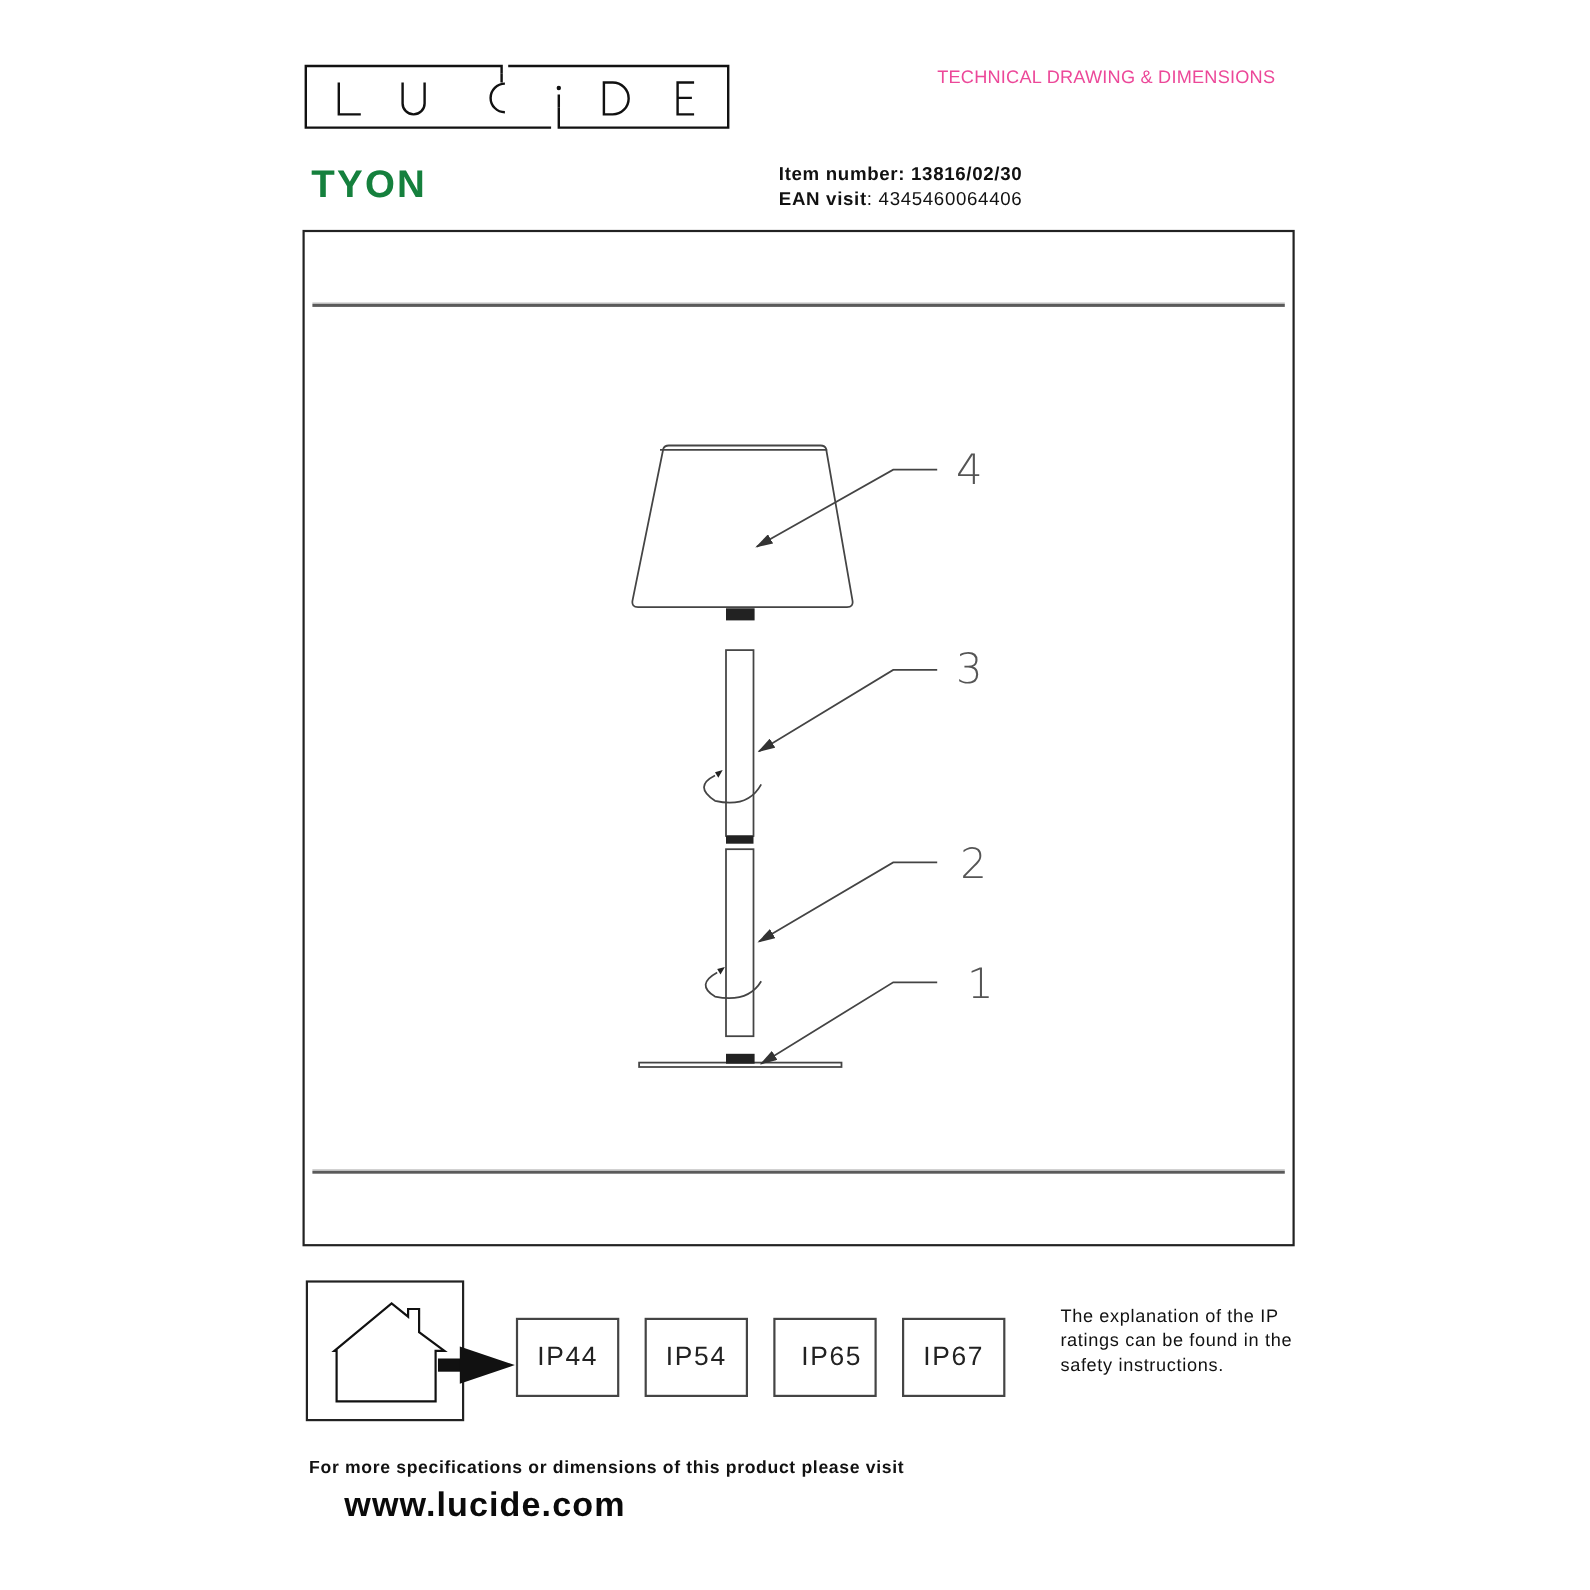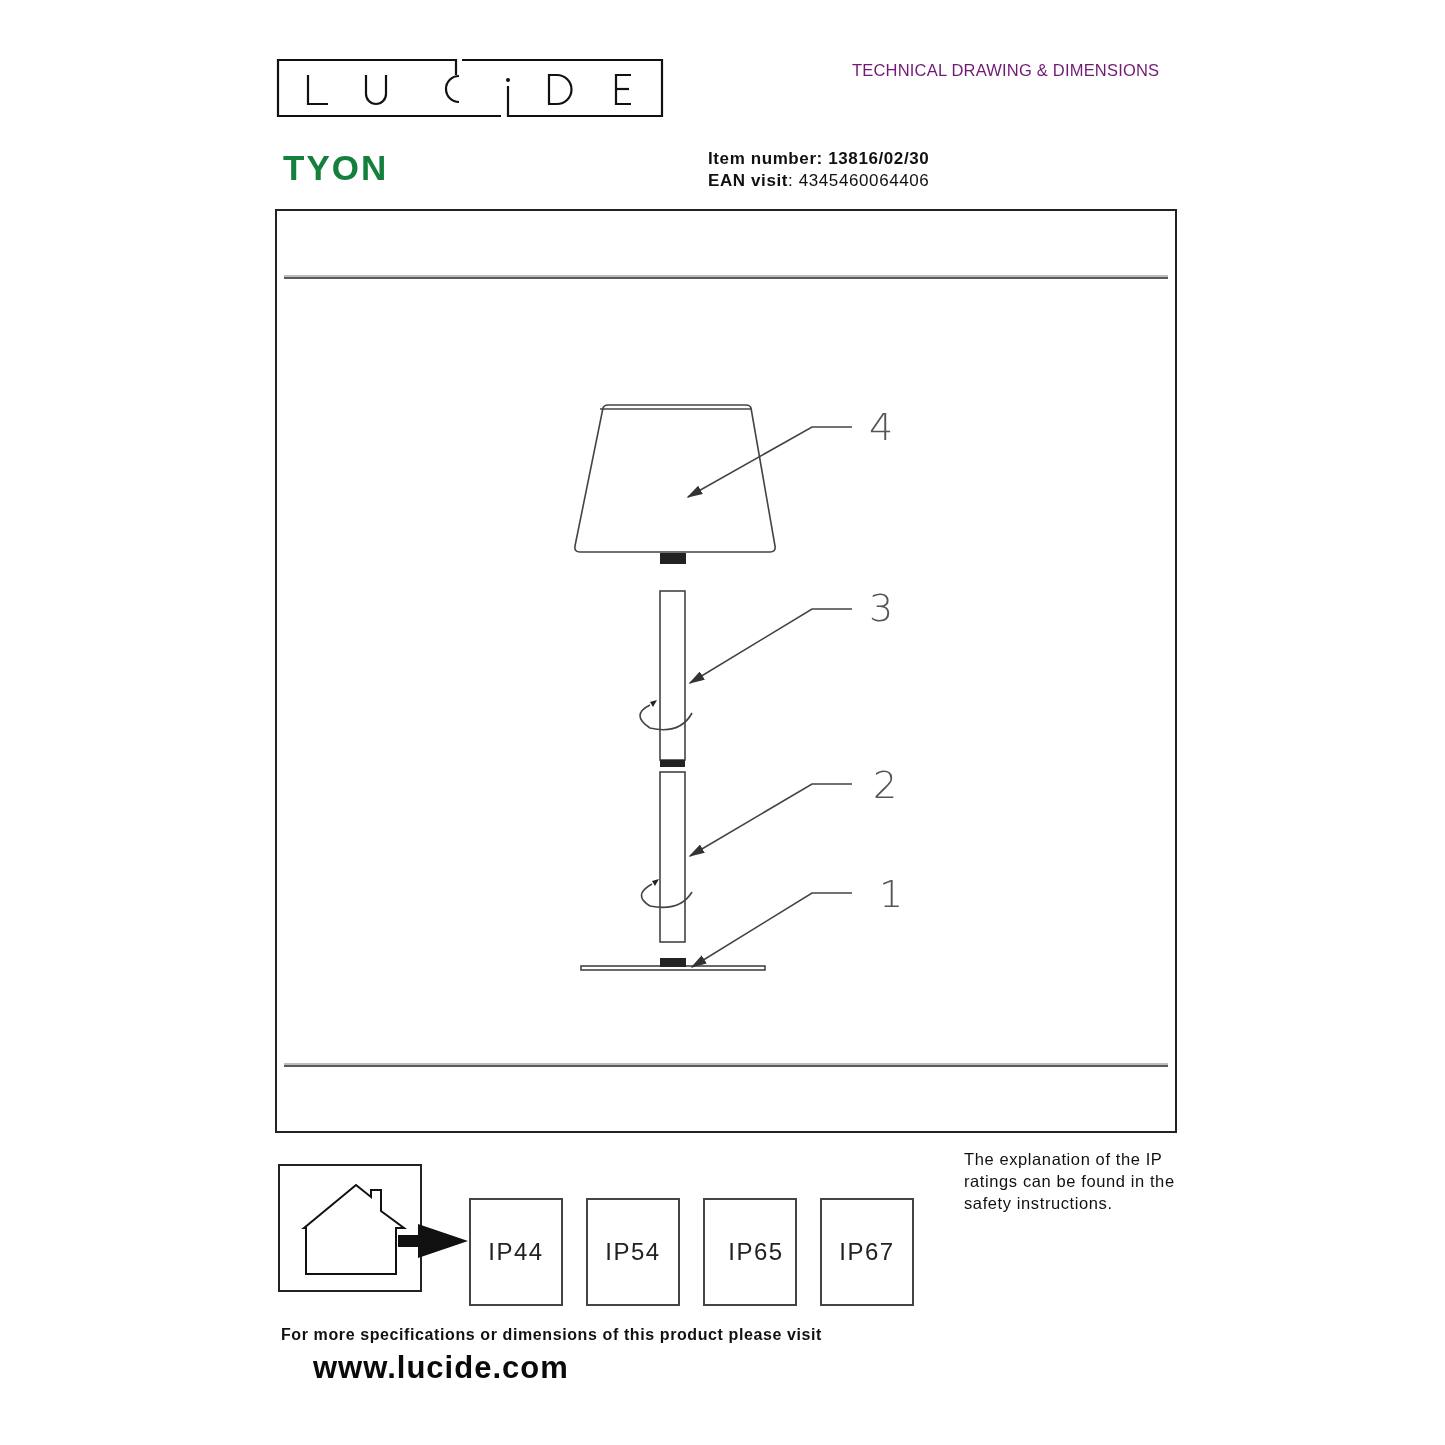--- a/index.html
+++ b/index.html
@@ -1,28 +1,28 @@
 <!DOCTYPE html>
 <html><head>
   <meta charset="utf-8">
   <style>
     html, body { margin:0; padding:0; background:#ffffff; }
     body { width:1445px; height:1445px; position:relative; overflow:hidden; font-family:"Liberation Sans", sans-serif; color:#111; }
     .abs { position:absolute; }
     .logo { left:276px; top:58px; width:388px; height:62px; }
-    .header-label { left:852px; top:61px; font-size:16.5px; letter-spacing:0.2px; color:#701a75; white-space:nowrap; }
+    .header-label { left:852px; top:61px; font-size:16.5px; letter-spacing:0.2px; color:#ec4899; white-space:nowrap; }
     .product-title { left:283px; top:148px; font-size:35px; font-weight:bold; letter-spacing:2px; color:#15803d;text-align:center; }
     .meta { left:708px; top:148px; font-size:17px; line-height:22px; color:#111; letter-spacing:0.6px; }
     .meta .k { font-weight:bold; }
     .frame { left:275px; top:209px; width:902px; height:924px; border:2px solid #222; box-sizing:border-box; }
     .rule { left:284px; width:884px; height:4px; background:linear-gradient(#bdbdbd 0 40%, #5a5a5a 40% 100%); }
     .drawing { left:560px; top:390px; width:360px; height:600px; }
     .house-box { left:278px; top:1164px; width:144px; height:128px; border:2px solid #222; box-sizing:border-box; }
-    .ip-box { top:1198px; width:94px; height:108px; border:2px solid #444; box-sizing:border-box; display:flex; align-items:center; justify-content:center; font-size:24px; letter-spacing:1.5px; color:#222; }
-    .ip-note { left:964px; top:1148px; width:220px; font-size:16.5px; line-height:22px; letter-spacing:0.6px; color:#111; }
+    .ip-box { top:1198px; width:94px; height:72px; border:2px solid #444; box-sizing:border-box; display:flex; align-items:center; justify-content:center; font-size:24px; letter-spacing:1.5px; color:#222; }
+    .ip-note { left:964px; top:1186px; width:220px; font-size:16.5px; line-height:22px; letter-spacing:0.6px; color:#111; }
     .footer-line { left:281px; top:1326px; font-size:16px; font-weight:bold; letter-spacing:0.6px; color:#111; white-space:nowrap; }
     .footer-url { left:281px; top:1350px; font-size:31px; font-weight:bold; letter-spacing:1px; color:#0a0a0a;margin-left:32px; }
     .callout-num { font-family:"DejaVu Sans", sans-serif; font-weight:200; font-size:38px; color:#555; }
   </style>
 </head>
 <body>
 
 <div class="abs logo">
   <svg width="388" height="62" viewBox="0 0 388 62">
     <g fill="none" stroke="#111" stroke-width="2.2">

